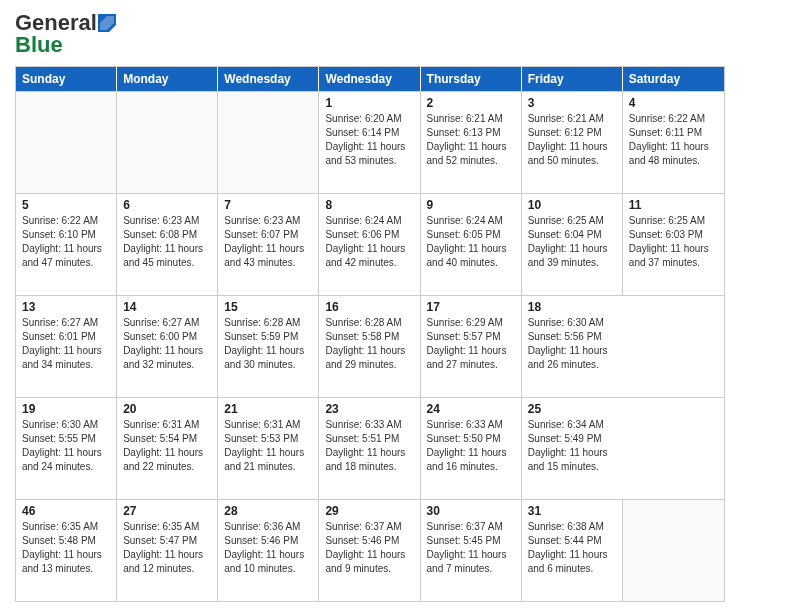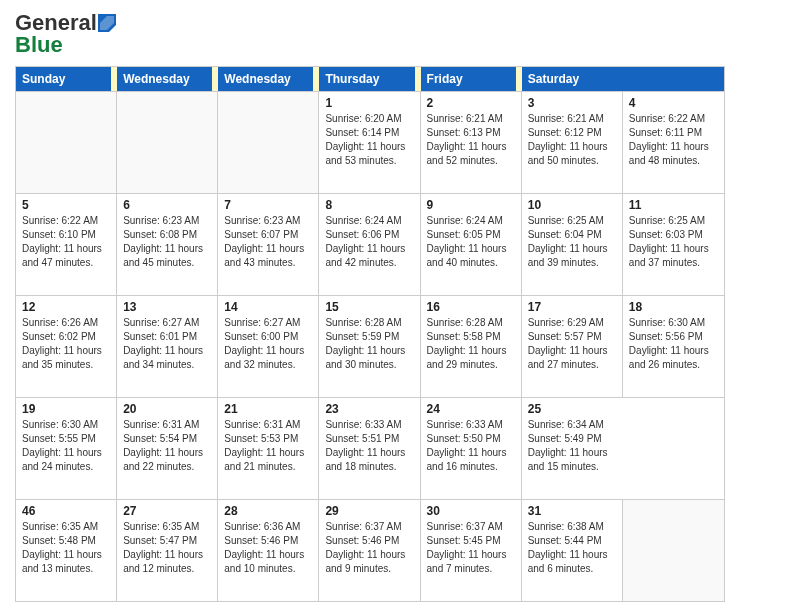--- a/index.html
+++ b/index.html
@@ -51,21 +51,21 @@
       display: grid;
       grid-template-columns: repeat(7, 1fr);
       background: #1565c0;
     }
     .cal-header-cell {
       color: #fff;
       font-weight: bold;
       font-size: 12px;
       padding: 5px 6px;
       text-align: left;
-      border-right: 6px solid #fef9c3;
+      border-right: 1px solid #fef9c3;
     }
     .cal-header-cell:last-child { border-right: none; }
     .cal-body {
       flex: 1;
       display: flex;
       flex-direction: column;
     }
     .cal-week {
       display: grid;
       grid-template-columns: repeat(7, 1fr);
@@ -112,20 +112,21 @@
     </div>
     <div class="title-section">
       <div class="month-title"></div>
       <div class="location"></div>
     </div>
   </div>
 
   <div class="calendar">
     <div class="cal-header">
     <div class="cal-header-cell">Sunday</div>
+        <div class="cal-header-cell">Monday</div>
         <div class="cal-header-cell">Wednesday</div>
         <div class="cal-header-cell">Wednesday</div>
         <div class="cal-header-cell">Thursday</div>
         <div class="cal-header-cell">Friday</div>
         <div class="cal-header-cell">Saturday</div>
       </div>
     <div class="cal-body">
     <div class="cal-week">
           <div class="cal-cell empty"></div>
           <div class="cal-cell empty"></div>
@@ -172,24 +173,20 @@
             <span class="day-num">10</span>
             <div class="cell-info">Sunrise: 6:25 AM<br>Sunset: 6:04 PM<br>Daylight: 11 hours and 39 minutes.</div>
           </div>
           <div class="cal-cell">
             <span class="day-num">11</span>
             <div class="cell-info">Sunrise: 6:25 AM<br>Sunset: 6:03 PM<br>Daylight: 11 hours and 37 minutes.</div>
           </div>
         </div>
         <div class="cal-week">
           <div class="cal-cell">
-            <span class="day-num">12</span>
-            <div class="cell-info">Sunrise: 6:26 AM<br>Sunset: 6:02 PM<br>Daylight: 11 hours and 35 minutes.</div>
-          </div>
-          <div class="cal-cell">
             <span class="day-num">13</span>
             <div class="cell-info">Sunrise: 6:27 AM<br>Sunset: 6:01 PM<br>Daylight: 11 hours and 34 minutes.</div>
           </div>
           <div class="cal-cell">
             <span class="day-num">14</span>
             <div class="cell-info">Sunrise: 6:27 AM<br>Sunset: 6:00 PM<br>Daylight: 11 hours and 32 minutes.</div>
           </div>
           <div class="cal-cell">
             <span class="day-num">15</span>
             <div class="cell-info">Sunrise: 6:28 AM<br>Sunset: 5:59 PM<br>Daylight: 11 hours and 30 minutes.</div>

